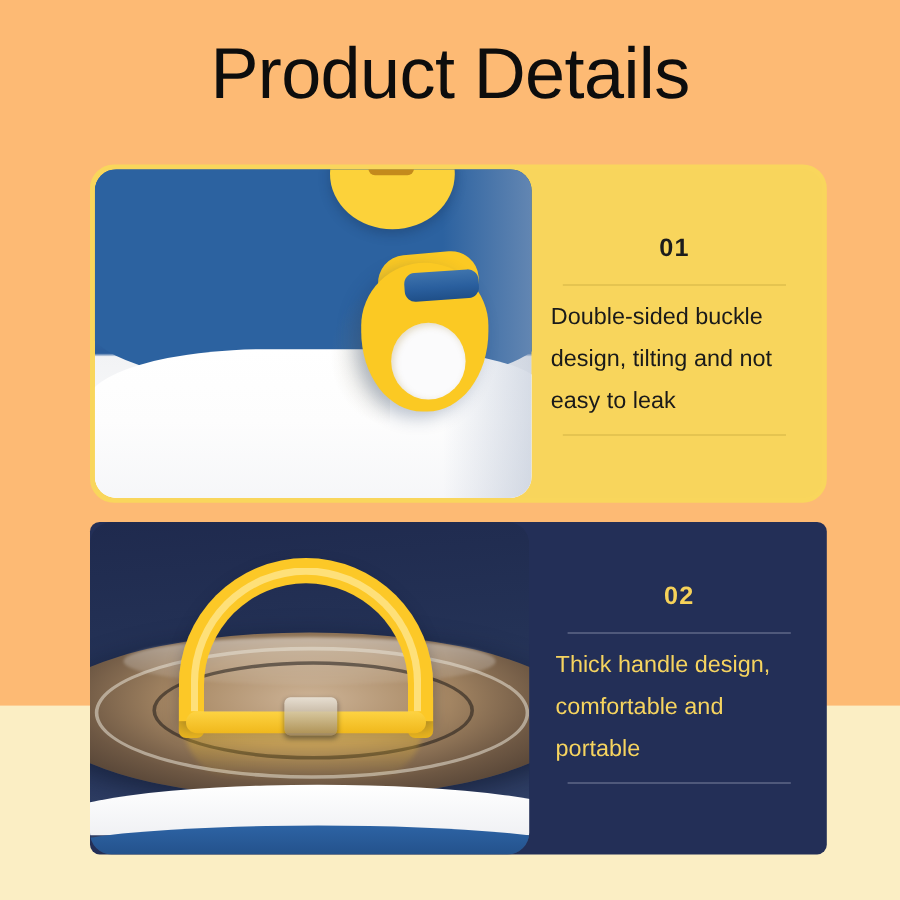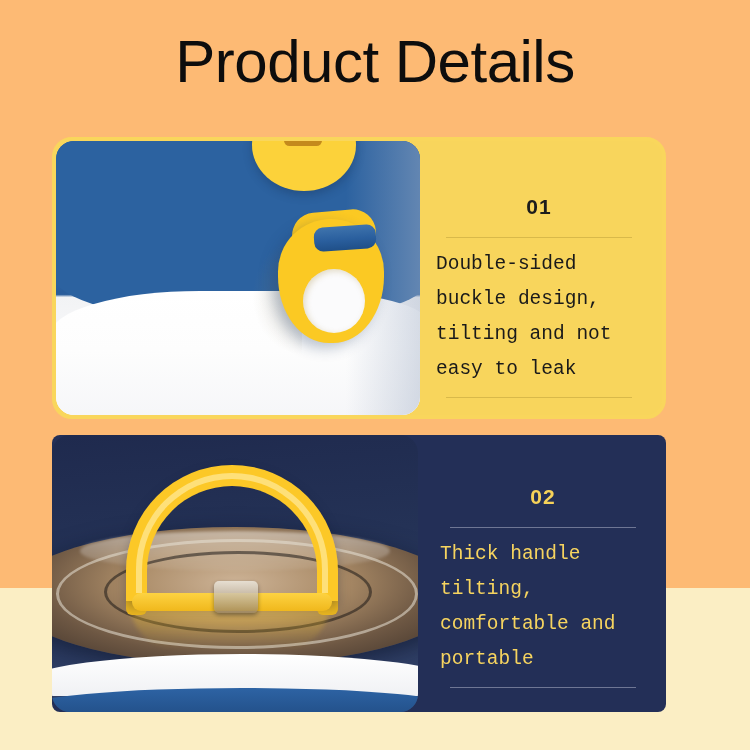--- a/index.html
+++ b/index.html
@@ -33,21 +33,21 @@
     font-size: 60px;
     line-height: 72px;
     letter-spacing: -0.5px;
     color: #0d0d0d;
     font-weight: 400;
   }
 
   
   .card {
     position: absolute;
-    left: 52px;
+    left: 75px;
     width: 614px;
     box-sizing: border-box;
     overflow: hidden;
   }
 
   .card-one {
     top: 137px;
     height: 282px;
     background: #f8d55c;
     border: 4px solid #f9d65c;
@@ -346,21 +346,20 @@
     margin: 18px 12px 0 12px;
   }
   .card-one .rule { background: #d9b94a; }
   .card-two .rule { background: #6e7694; }
 
   .desc {
     font-size: 19.5px;
     line-height: 35px;
     margin-top: 9px;
     padding-left: 2px;
-    font-family: Liberation Mono, monospace;
   }
   .card-one .desc { color: #1a1a1a; }
   .card-two .desc { color: #f6d45f; }
 
   .rule-bottom {
     height: 1px;
     margin: 10px 12px 0 12px;
   }
   .card-one .rule-bottom { background: #d9b94a; }
   .card-two .rule-bottom { background: #6e7694; }
@@ -412,19 +411,19 @@
       <div class="p2-arch-hi"></div>
       <div class="p2-arch-bar"></div>
       <div class="p2-clip"></div>
       <div class="p2-white-band"></div>
       <div class="p2-blue-band"></div>
     </div>
 
     <div class="text-pane">
       <div class="num">02</div>
       <div class="rule"></div>
-      <div class="desc">Thick handle tilting, comfortable and portable</div>
+      <div class="desc">Thick handle design, comfortable and portable</div>
       <div class="rule-bottom"></div>
     </div>
 
   </div>
 
 </div>
 
 </body></html>

